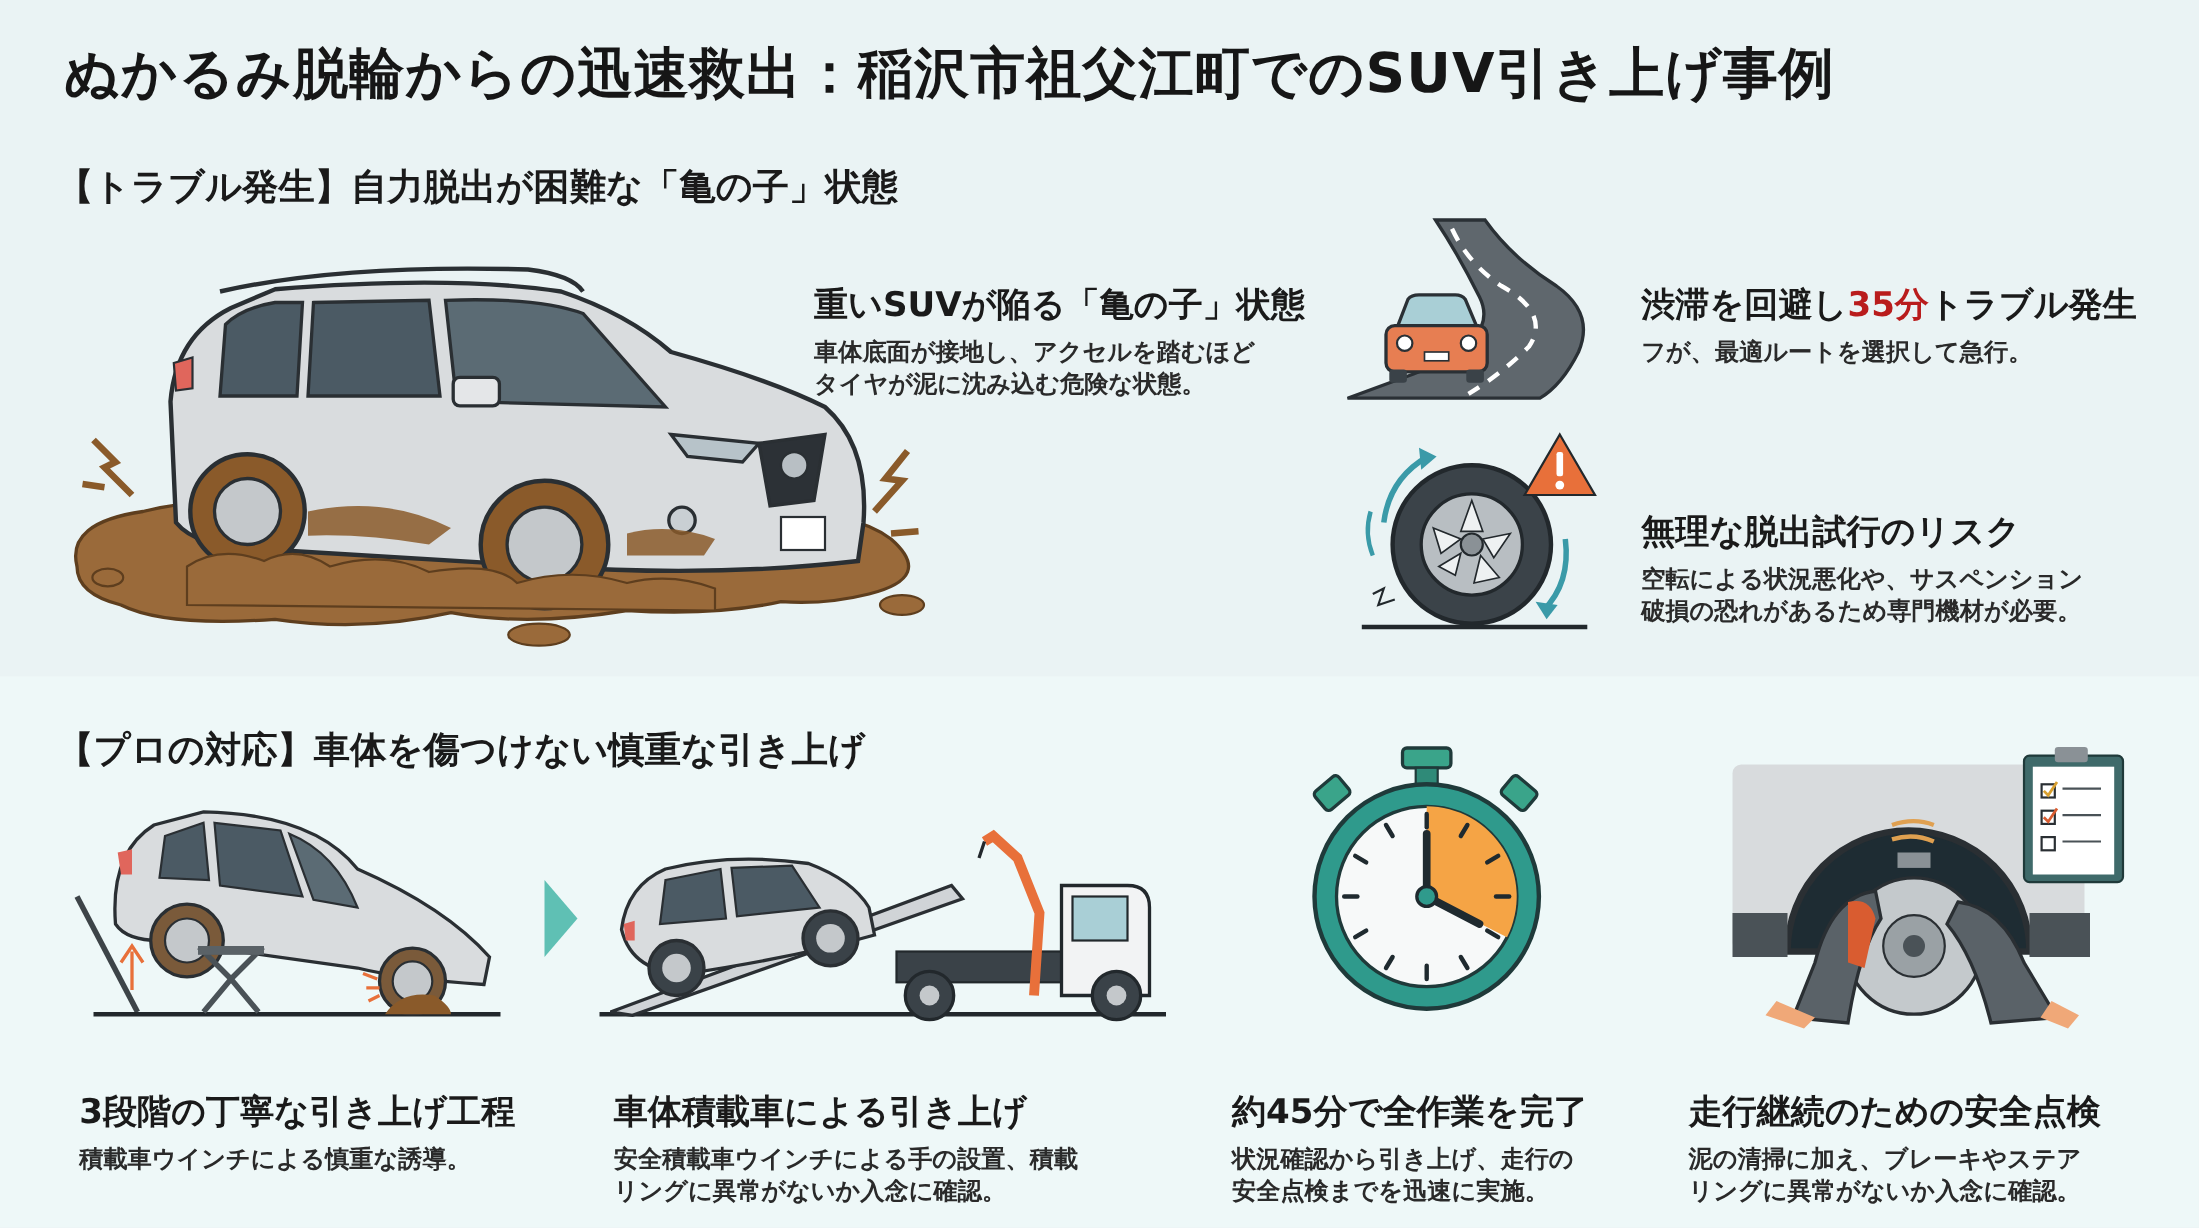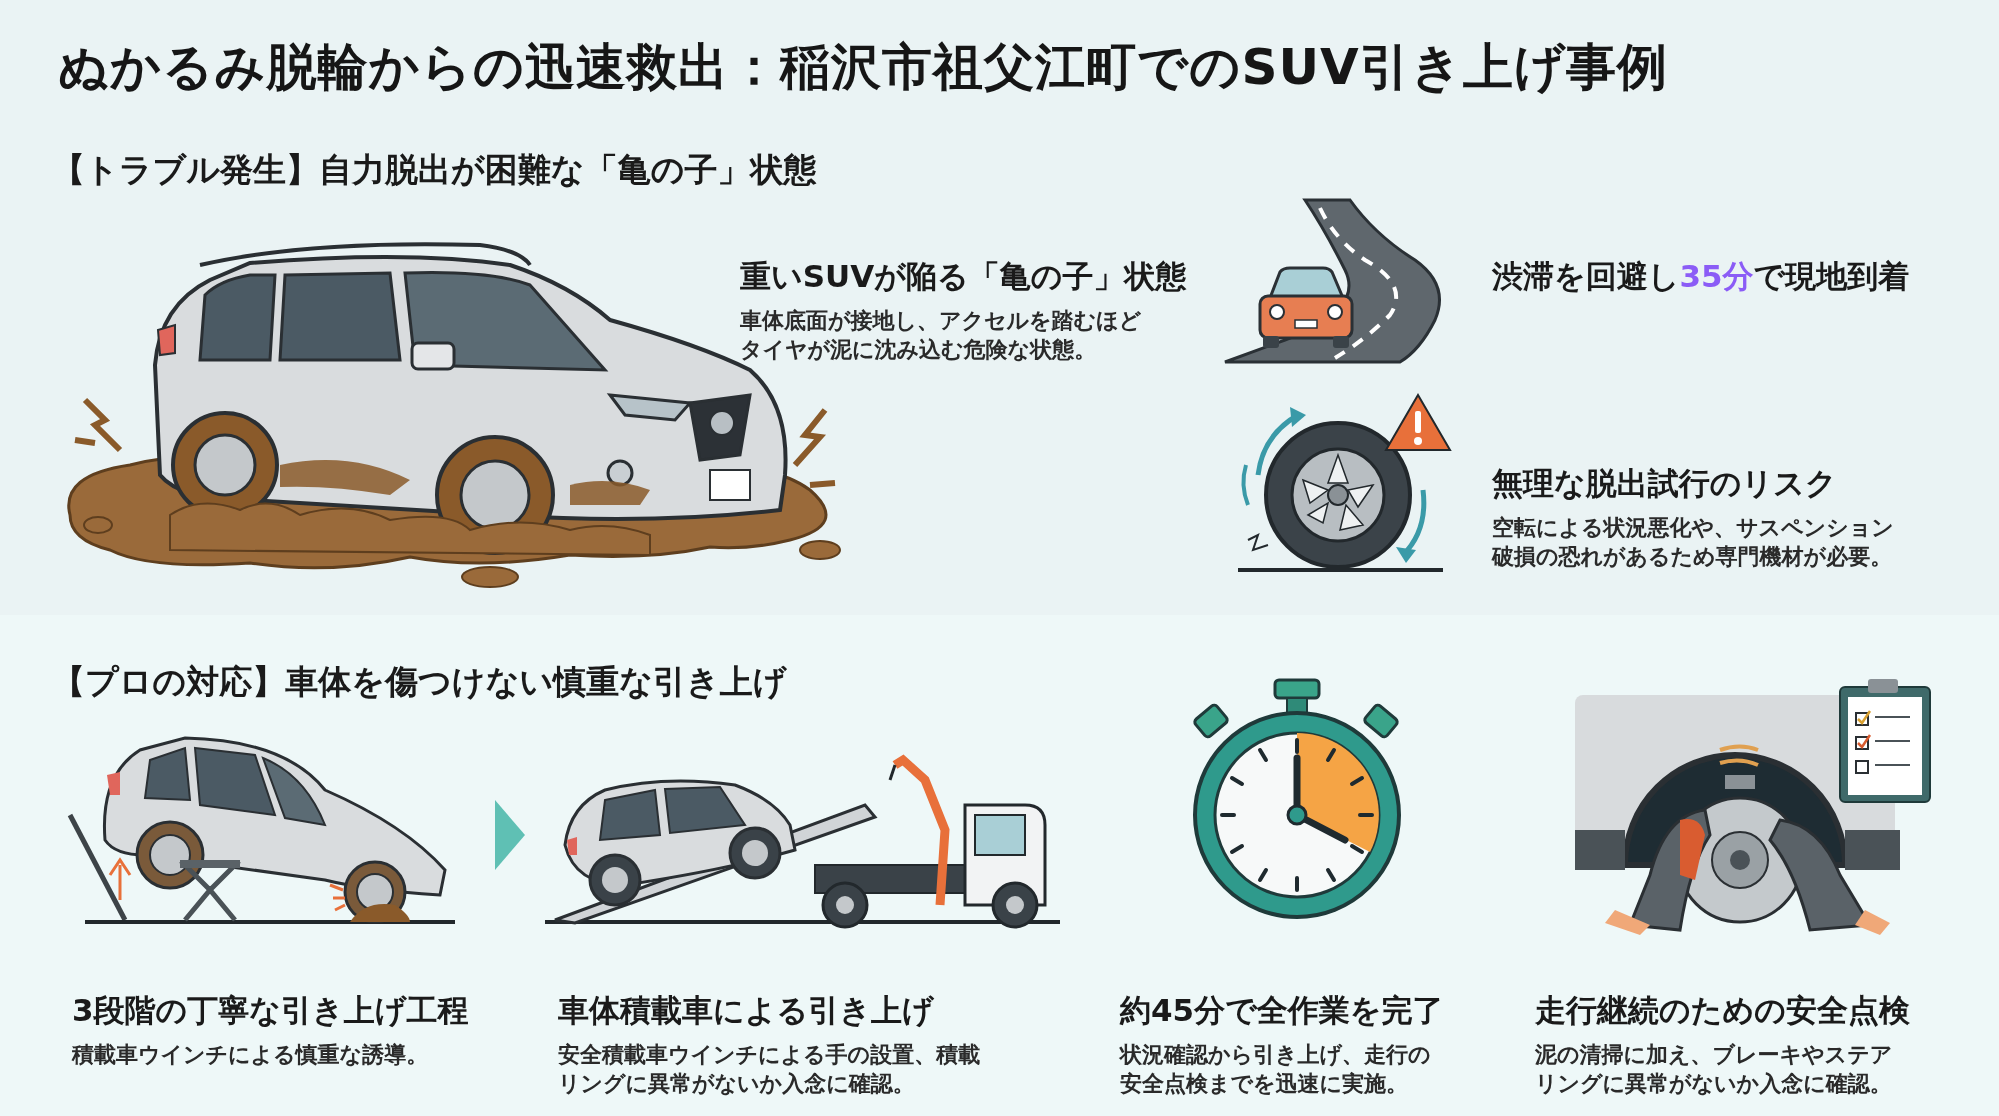--- a/index.html
+++ b/index.html
@@ -4,21 +4,21 @@
 <style>
   html,body{margin:0;padding:0;}
   body{width:1999px;height:1116px;overflow:hidden;background:#eef6f6;font-family:"DejaVu Sans","Liberation Sans",sans-serif;color:#1c1c1c;position:relative;}
   .band-top{position:absolute;left:0;top:0;width:1999px;height:615px;background:#eaf3f4;}
   .band-bottom{position:absolute;left:0;top:615px;width:1999px;height:501px;background:#eef8f8;}
   .title{position:absolute;left:0;top:34px;width:1726px;text-align:center;font-size:50px;font-weight:bold;letter-spacing:1px;color:#161616;}
   .section-title{position:absolute;font-size:33px;font-weight:bold;color:#1a1a1a;white-space:nowrap;}
   .h{font-weight:bold;color:#1a1a1a;white-space:nowrap;margin-top:35px;}
   .d{color:#2a2a2a;font-weight:bold;white-space:nowrap;line-height:1.32;}
   .block{position:absolute;}
-  .accent{color:#8b5cf6;}
+  .accent{color:#b91c1c;}
   svg{position:absolute;overflow:visible;}
 </style>
 </head>
 <body>
 
 <div class="band-top"></div>
 <div class="band-bottom"></div>
 
 <div class="title">ぬかるみ脱輪からの迅速救出：稲沢市祖父江町でのSUV引き上げ事例</div>
 
@@ -79,22 +79,23 @@
   <rect x="35" y="96" width="92" height="42" rx="8" fill="#e77e52" stroke="#2a3035" stroke-width="3"></rect>
   <circle cx="52" cy="112" r="7" fill="#fff" stroke="#2a3035" stroke-width="2"></circle>
   <circle cx="110" cy="112" r="7" fill="#fff" stroke="#2a3035" stroke-width="2"></circle>
   <rect x="70" y="120" width="22" height="8" fill="#fff" stroke="#2a3035" stroke-width="1.5"></rect>
   <rect x="38" y="136" width="16" height="12" rx="3" fill="#3a4248"></rect>
   <rect x="108" y="136" width="16" height="12" rx="3" fill="#3a4248"></rect>
 </svg>
 
 <div class="block" style="left:1492px;top:221px;">
   <div class="h" style="font-size:31px;margin-bottom:8px;">
-    <span>渋滞を回避し</span><span class="accent">35分</span><span>で現地到着</span>
+    <span>渋滞を回避し</span><span class="accent">35分</span><span>トラブル発生</span>
   </div>
+  <div class="d" style="font-size:22px;">フが、最適ルートを選択して急行。</div>
 </div>
 
 <svg style="left:1228px;top:395px;" width="225" height="180" viewBox="0 0 225 180">
   <path d="M30 80 Q35 40 70 20" stroke="#3a9aa8" stroke-width="5" fill="none"></path>
   <path d="M62 12 L78 20 L64 32Z" fill="#3a9aa8"></path>
   <path d="M195 95 Q200 135 175 160" stroke="#3a9aa8" stroke-width="5" fill="none"></path>
   <path d="M168 152 L178 168 L188 155Z" fill="#3a9aa8"></path>
   <path d="M18 70 Q12 90 20 110" stroke="#3a9aa8" stroke-width="4" fill="none"></path>
   <circle cx="110" cy="100" r="72" fill="#3b4349" stroke="#22282c" stroke-width="4"></circle>
   <circle cx="110" cy="100" r="46" fill="#b8bec2" stroke="#22282c" stroke-width="3"></circle>

